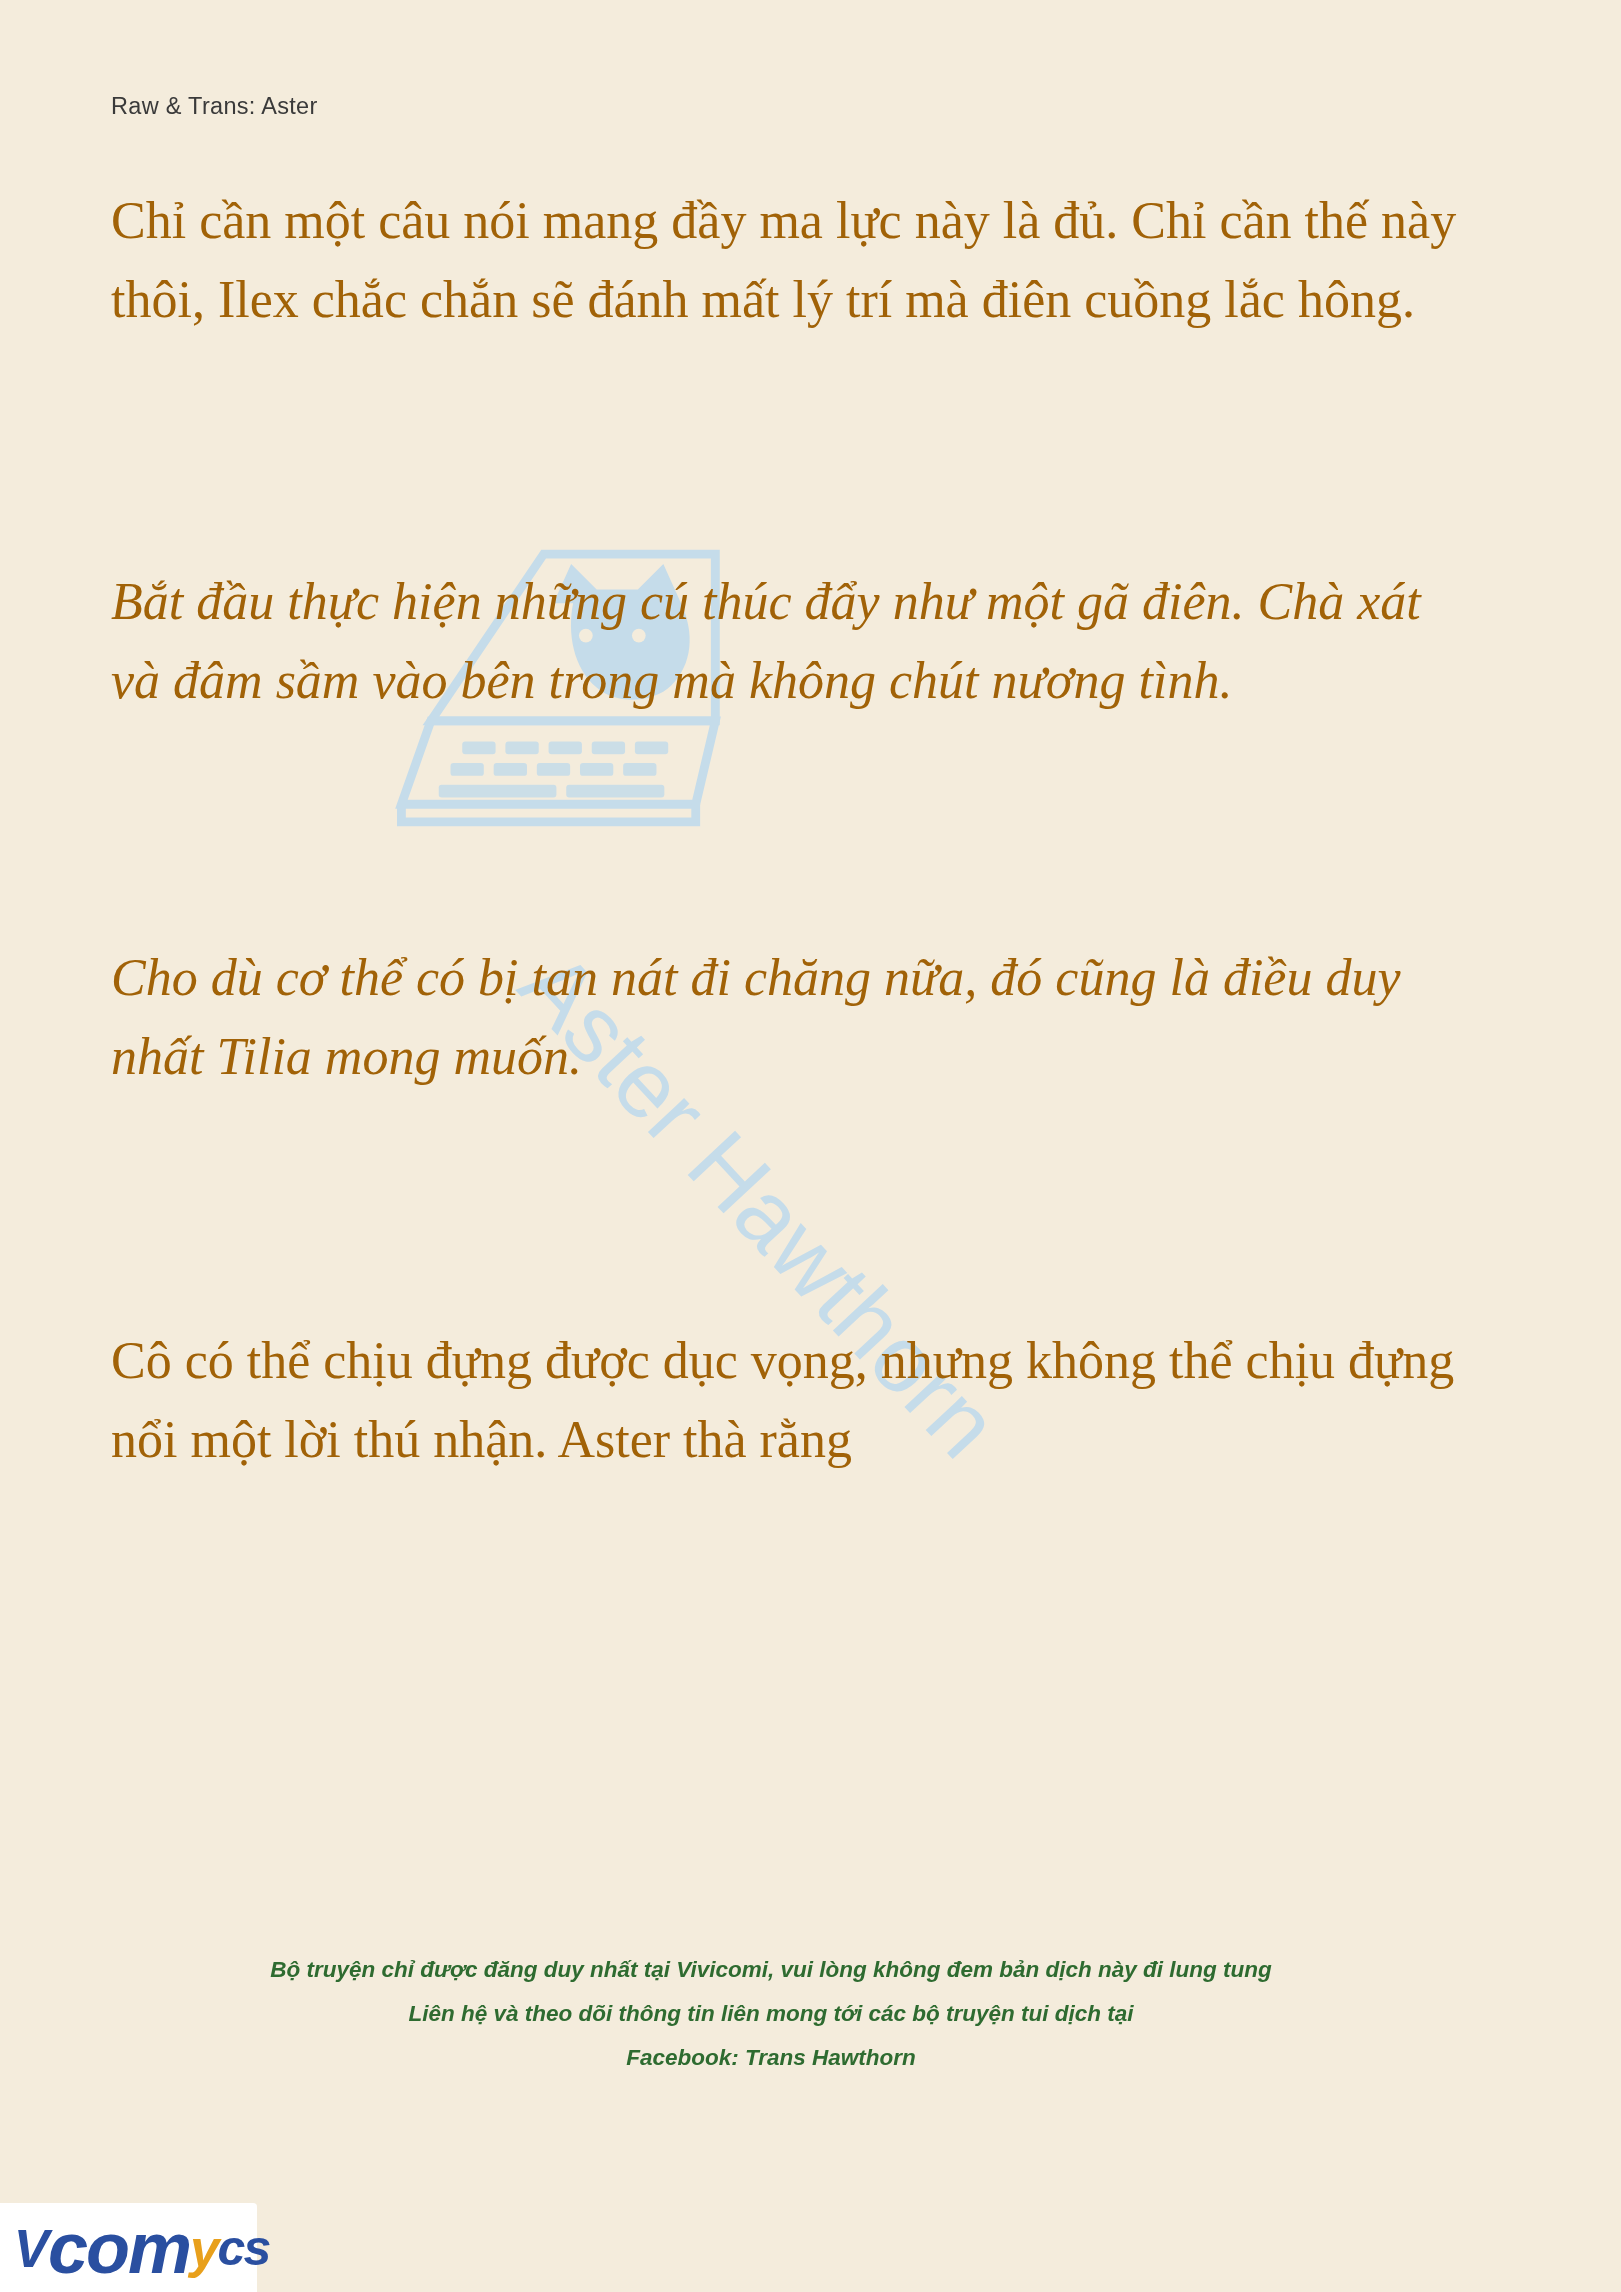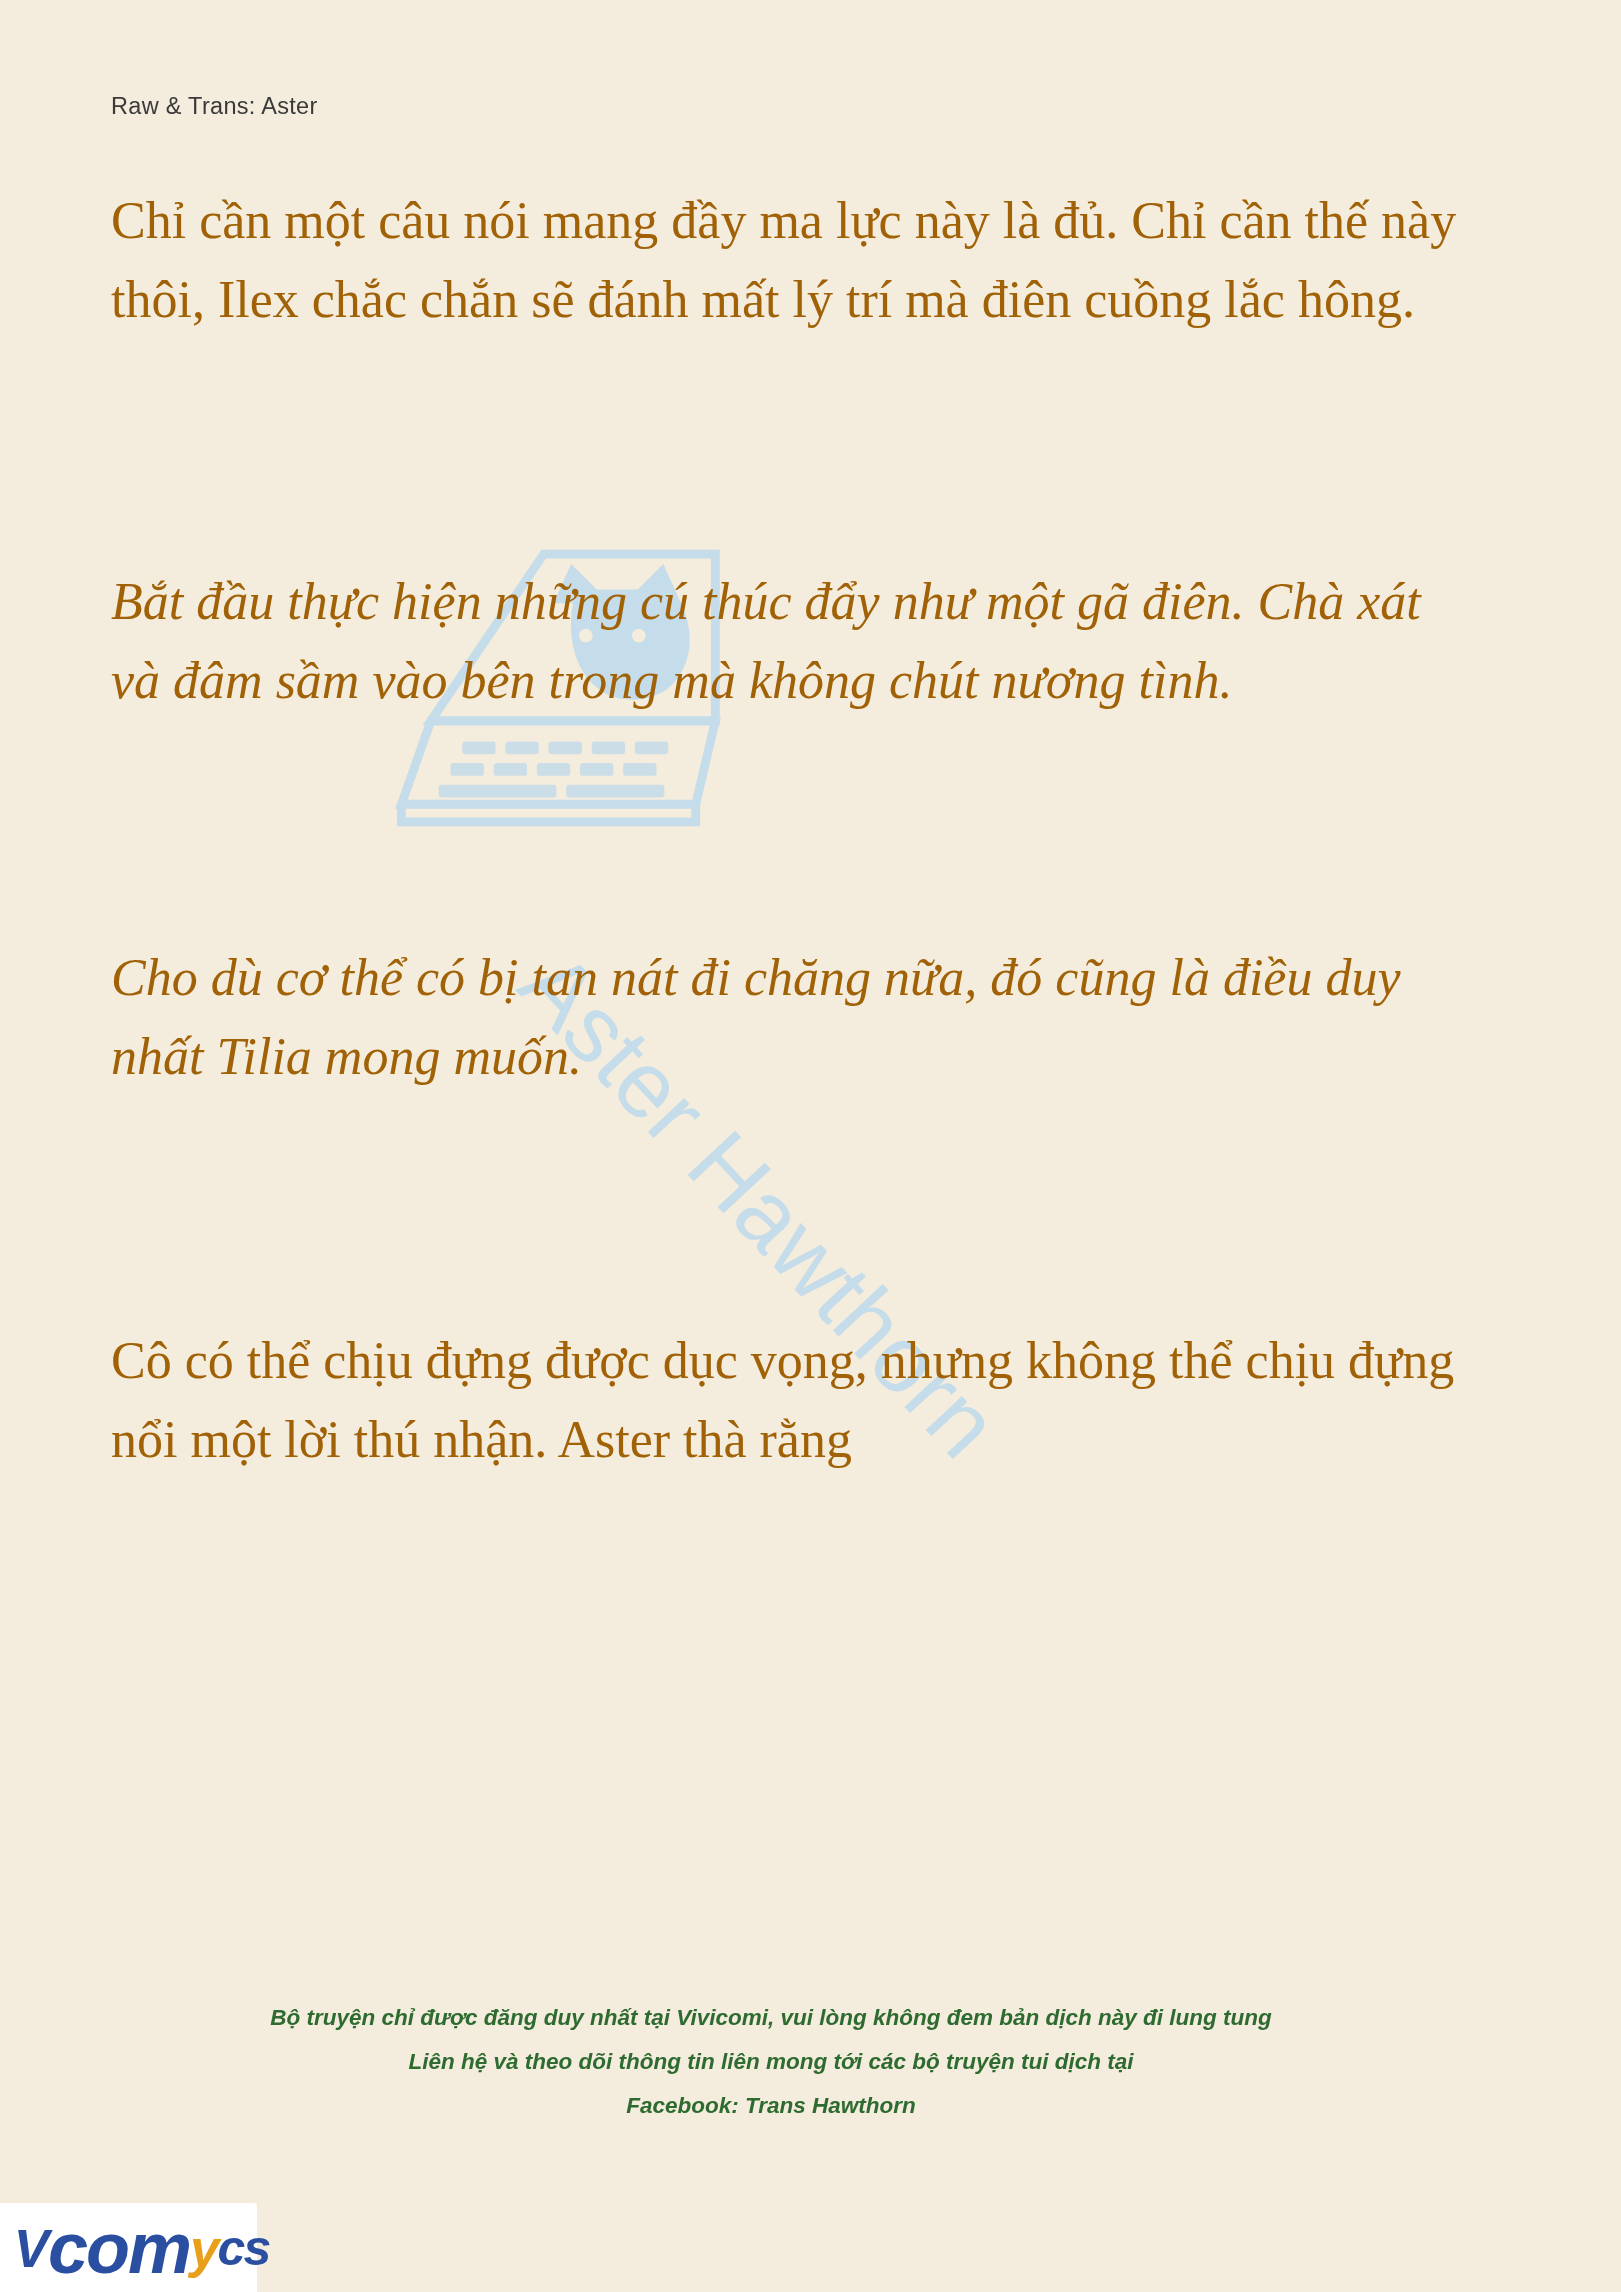--- a/index.html
+++ b/index.html
@@ -87,21 +87,21 @@
   .para.p1 { margin-bottom: 223px; }
   .para.p2 { margin-bottom: 218px; }
   .para.p3 { margin-bottom: 225px; font-style: italic; }
   .para.p4 { margin-bottom: 0; }
 
   
   .footer-notes {
     position: absolute;
     left: 0;
     right: 0;
-    top: 1996px;
+    top: 1948px;
     text-align: center;
     font-family: "Liberation Sans", sans-serif;
     font-weight: bold;
     font-style: italic;
     font-size: 22.5px;
     color: #2e6b30;
     line-height: 1.95;
   }
   .footer-notes div {
     white-space: nowrap;

